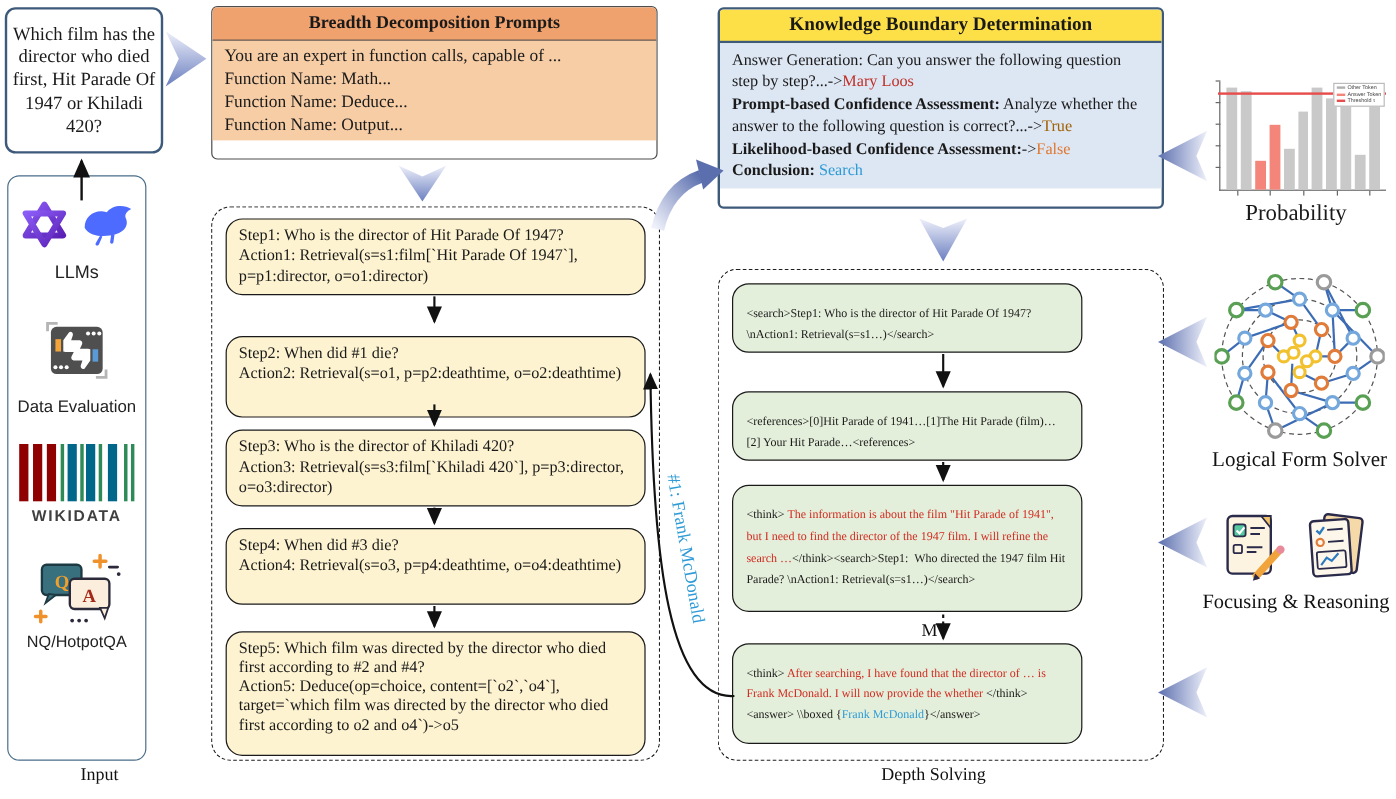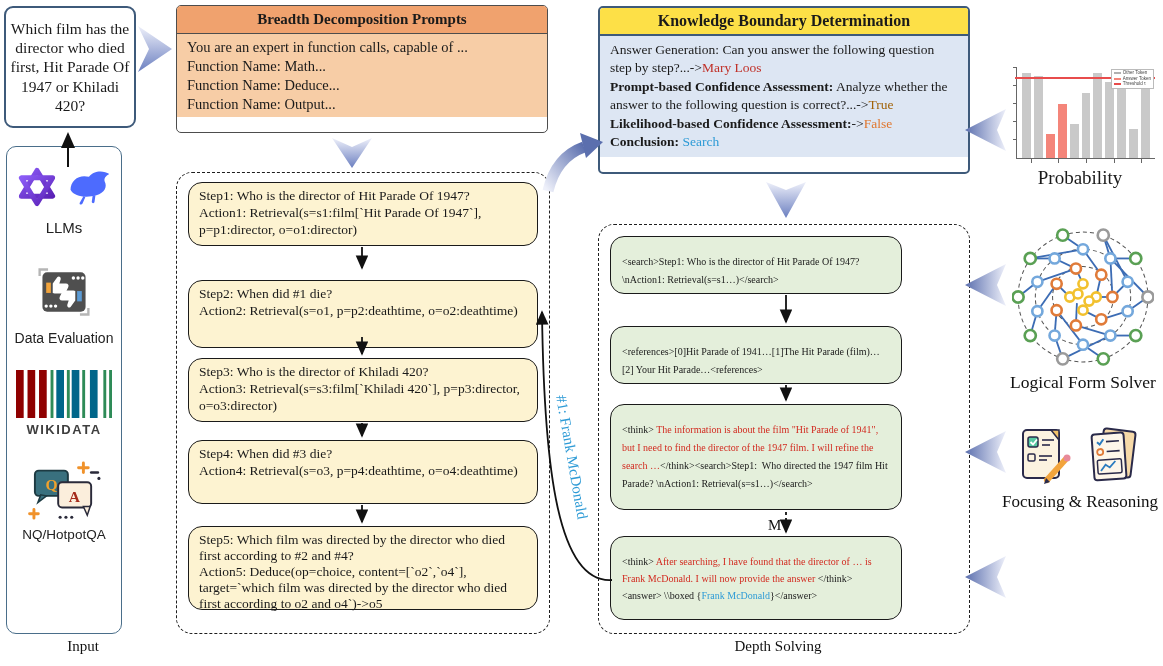--- a/index.html
+++ b/index.html
@@ -170,28 +170,28 @@
 
   <div class="abs dash-group breadth-group"></div>
   <div class="abs step-box" style="top:182px;height:64px;">Step1: Who is the director of Hit Parade Of 1947?
 Action1: Retrieval(s=s1:film[`Hit Parade Of 1947`], p=p1:director, o=o1:director)</div>
   <div class="abs step-box" style="top:260px;height:68px;margin-top:20px;">Step2: When did #1 die?
 Action2: Retrieval(s=o1, p=p2:deathtime, o=o2:deathtime)</div>
   <div class="abs step-box" style="top:358px;height:64px;">Step3: Who is the director of Khiladi 420?
 Action3: Retrieval(s=s3:film[`Khiladi 420`], p=p3:director, o=o3:director)</div>
   <div class="abs step-box" style="top:440px;height:64px;">Step4: When did #3 die?
 Action4: Retrieval(s=o3, p=p4:deathtime, o=o4:deathtime)</div>
-  <div class="abs step-box" style="top:526px;height:84px;line-height:16px;">Step5: Which film was directed by the director who died first according to #2 and #4?
+  <div class="abs step-box" style="top:526px;height:104px;line-height:16px;">Step5: Which film was directed by the director who died first according to #2 and #4?
 Action5: Deduce(op=choice, content=[`o2`,`o4`], target=`which film was directed by the director who died first according to o2 and o4`)-&gt;o5</div>
 
   <div class="abs dash-group depth-group"></div>
   <div class="abs depth-box" style="top:236px;height:58px;"><span>&lt;search&gt;Step1: Who is the director of Hit Parade Of 1947?\nAction1: Retrieval(s=s1…)&lt;/search&gt;</span></div>
   <div class="abs depth-box" style="top:326px;height:58px;"><span>&lt;references&gt;[0]Hit Parade of 1941…[1]The Hit Parade (film)…[2] Your Hit Parade…&lt;references&gt;</span></div>
   <div class="abs depth-box" style="top:404px;height:106px;"><span>&lt;think&gt; </span><span style="color: rgb(210, 43, 32);">The information is about the film "Hit Parade of 1941", but I need to find the director of the 1947 film. I will refine the search …</span><span>&lt;/think&gt;&lt;search&gt;Step1:  Who directed the 1947 film Hit Parade? \nAction1: Retrieval(s=s1…)&lt;/search&gt;</span></div>
-  <div class="abs depth-box" style="top:536px;height:84px;line-height:17px;"><span>&lt;think&gt; </span><span style="color: rgb(210, 43, 32);">After searching, I have found that the director of … is Frank McDonald. I will now provide the answer </span><span>&lt;/think&gt; &lt;answer&gt; \\boxed {</span><span style="color: rgb(46, 155, 214);">Frank McDonald</span><span>}&lt;/answer&gt;</span></div>
+  <div class="abs depth-box" style="top:536px;height:84px;line-height:17px;"><span>&lt;think&gt; </span><span style="color: rgb(210, 43, 32);">After searching, I have found that the director of … is Frank McDonald. I will now provide the whether </span><span>&lt;/think&gt; &lt;answer&gt; \\boxed {</span><span style="color: rgb(46, 155, 214);">Frank McDonald</span><span>}&lt;/answer&gt;</span></div>
 
   <div class="abs prob-chart">
     <div class="plot">
       <div class="bars">
           <div class="bar" style="height: 95%; background: rgb(201, 201, 201);"></div>
           <div class="bar" style="height: 91%; background: rgb(201, 201, 201);"></div>
           <div class="bar" style="height: 27%; background: rgb(244, 133, 122);"></div>
           <div class="bar" style="height: 60%; background: rgb(244, 133, 122);"></div>
           <div class="bar" style="height: 38%; background: rgb(201, 201, 201);"></div>
           <div class="bar" style="height: 72%; background: rgb(201, 201, 201);"></div>

